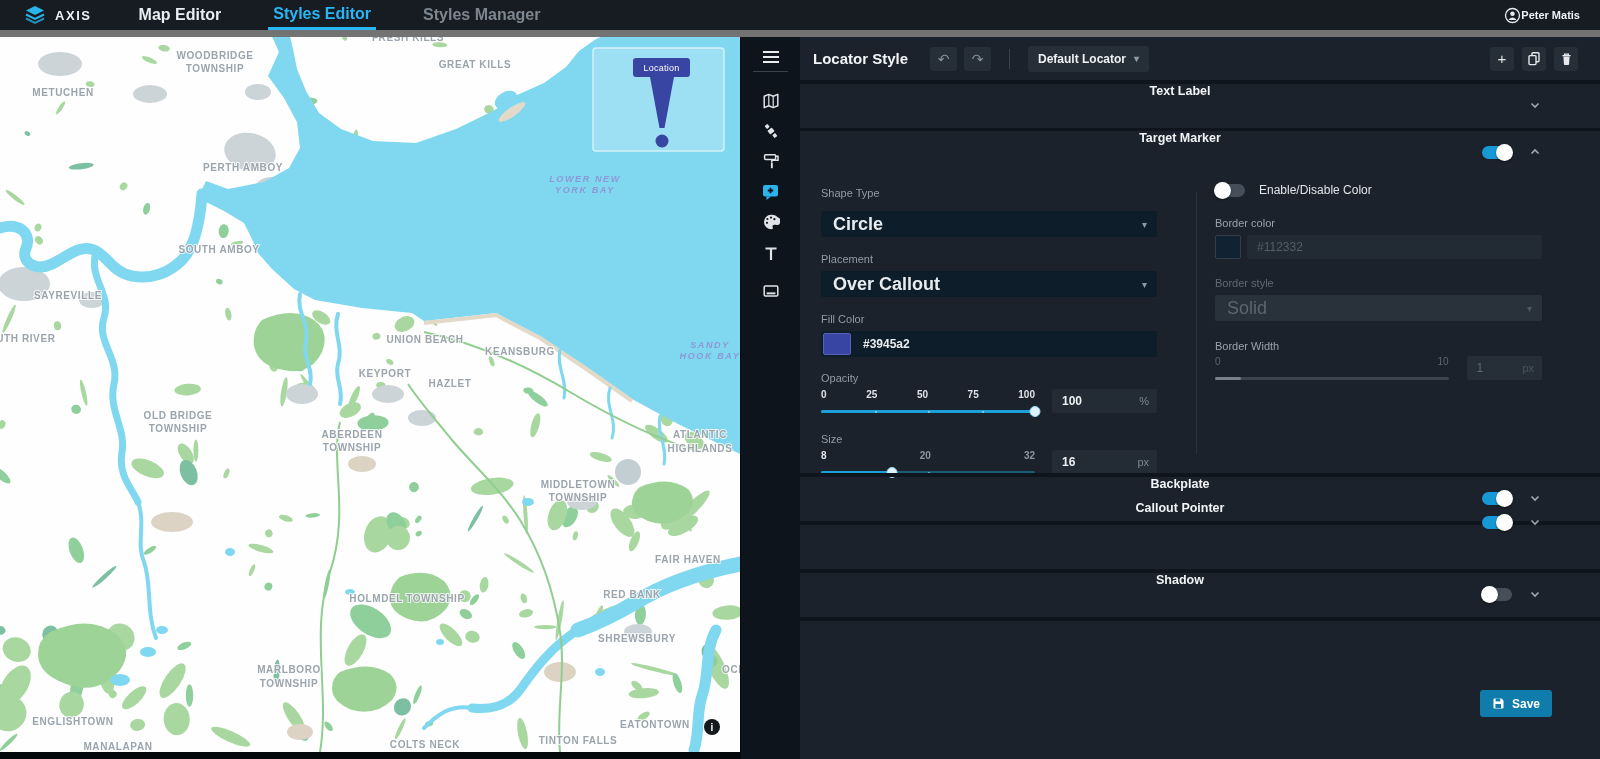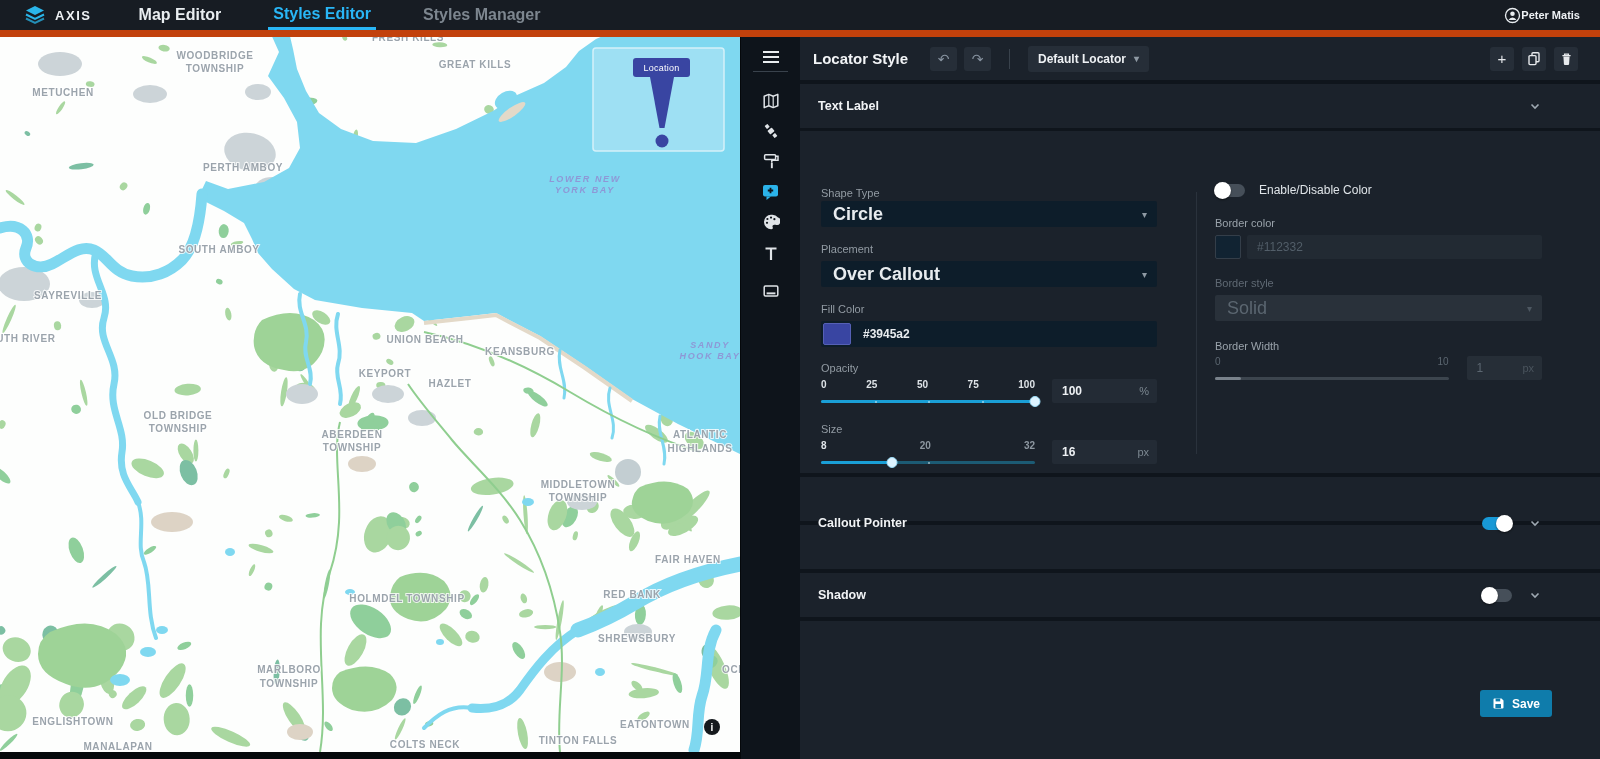--- a/index.html
+++ b/index.html
@@ -1,17 +1,17 @@
 <!DOCTYPE html>
 <html><head>
 <meta charset="utf-8">
 <style>
   html,body{margin:0;padding:0;background:#05080b;}
   *{box-sizing:border-box;font-family:"Liberation Sans",sans-serif;}
-  #app{position:relative;width:1600px;height:759px;background:#c2410c;overflow:hidden;padding-left:8px;}
+  #app{position:relative;width:1600px;height:759px;background:#737373;overflow:hidden;padding-left:8px;}
 
   
   #topbar{position:absolute;left:0;top:0;width:1600px;height:30px;background:#171c23;display:flex;align-items:center;}
   .brand{color:#eef1f4;font-size:13px;font-weight:bold;letter-spacing:.12em;margin-left:9px;}
   #logo{margin-left:24px;display:flex;align-items:center;}
   .tab{height:30px;line-height:30px;font-size:16px;font-weight:bold;color:#e9edf0;margin-left:42px;padding:0 5px;cursor:pointer;}
   .tab.active{color:#29b6f6;border-bottom:3px solid #29b6f6;line-height:27px;}
   .tab.dim{color:#7d868f;}
   #user{margin-left:auto;margin-right:20px;display:flex;align-items:center;color:#eef1f4;font-size:11px;font-weight:bold;}
 
@@ -32,21 +32,21 @@
   #ptitle{font-size:15px;font-weight:bold;color:#f2f4f6;margin-left:13px;}
   .hbtn{width:27px;height:24px;background:#262e38;border-radius:3px;display:flex;align-items:center;justify-content:center;color:#8793a0;font-size:14px;cursor:pointer;}
   #undo{margin-left:22px;}
   #redo{margin-left:7px;}
   #hsep{width:1px;height:20px;background:#39424c;margin-left:18px;}
   #locsel{margin-left:18px;height:26px;background:#262e38;border-radius:3px;display:flex;align-items:center;padding:0 10px;gap:8px;font-size:12px;font-weight:bold;color:#eef1f4;cursor:pointer;}
   .caret{color:#8e99a3;font-size:10px;}
   #headicons{margin-left:auto;margin-right:22px;display:flex;gap:8px;}
   .sqbtn{width:24px;height:24px;background:#262e38;border-radius:3px;display:flex;align-items:center;justify-content:center;color:#e6e9ec;font-size:15px;cursor:pointer;}
 
-  .secrow{position:absolute;left:0;width:800px;height:44px;display:flex;align-items:center;padding:0 58px 0 18px;}
+  .secrow{position:absolute;left:0;width:800px;height:44px;display:flex;align-items:center;padding:0 58px 0 18px;flex-direction:column;}
   .sectitle{font-size:12.5px;font-weight:bold;color:#f1f3f5;}
   .secright{margin-left:auto;display:flex;align-items:center;gap:16px;}
 
   .tgl{position:relative;width:30px;height:13px;border-radius:7px;cursor:pointer;}
   .tgl.on{background:#1899d6;}
   .tgl.off{background:#464f59;}
   .tgl .knob{position:absolute;top:-2px;width:17px;height:17px;border-radius:50%;background:#fff;box-shadow:0 1px 2px rgba(0,0,0,.5);}
   .tgl.on .knob{right:-1px;}
   .tgl.off .knob{left:-1px;}
 
@@ -523,26 +523,37 @@
       <div class="secrow" style="top:47px">
         <span class="sectitle">Text Label</span>
         <span class="secright">
           <svg width="14" height="14" viewBox="0 0 14 14">
               <path d="M3.5 5.5 7 9l3.5-3.5" fill="none" stroke="#9fa9b2" stroke-width="1.6"></path>
             </svg>
         </span>
       </div>
       <div class="hline" style="top:91px;height:3px"></div>
 
+      <div class="secrow" style="top:94px">
+        <span class="sectitle">Target Marker</span>
+        <span class="secright">
+          <span class="tgl on">
+              <span class="knob"></span>
+            </span>
+          <svg width="14" height="14" viewBox="0 0 14 14">
+              <path d="M3.5 8.5 7 5l3.5 3.5" fill="none" stroke="#9fa9b2" stroke-width="1.6"></path>
+            </svg>
+        </span>
+      </div>
 
       <div id="tmcontent">
         <div id="colsep"></div>
 
         <div id="lcol">
-          <div class="flabel" style="margin-top:10px;margin-bottom:2px">Shape Type</div>
+          <div class="flabel" style="margin-top:10px;margin-bottom:12px">Shape Type</div>
           <div class="dd">
             <span class="val">Circle</span>
             <span class="caret">▾</span>
           </div>
 
           <div class="flabel" style="margin-top:16px;margin-bottom:6px">Placement</div>
           <div class="dd">
             <span class="val">Over Callout</span>
             <span class="caret">▾</span>
           </div>
@@ -632,20 +643,31 @@
             <div class="valbox disabled">
               <span class="v">1</span>
               <span class="u">px</span>
             </div>
           </div>
         </div>
       </div>
 
       <div class="hline" style="top:436px;height:4px"></div>
 
+      <div class="secrow" style="top:440px">
+        <span class="sectitle">Backplate</span>
+        <span class="secright">
+          <span class="tgl on">
+              <span class="knob"></span>
+            </span>
+          <svg width="14" height="14" viewBox="0 0 14 14">
+              <path d="M3.5 5.5 7 9l3.5-3.5" fill="none" stroke="#9fa9b2" stroke-width="1.6"></path>
+            </svg>
+        </span>
+      </div>
       <div class="hline" style="top:484px;height:4px"></div>
 
       <div class="secrow" style="top:464px">
         <span class="sectitle">Callout Pointer</span>
         <span class="secright">
           <span class="tgl on">
               <span class="knob"></span>
             </span>
           <svg width="14" height="14" viewBox="0 0 14 14">
               <path d="M3.5 5.5 7 9l3.5-3.5" fill="none" stroke="#9fa9b2" stroke-width="1.6"></path>

